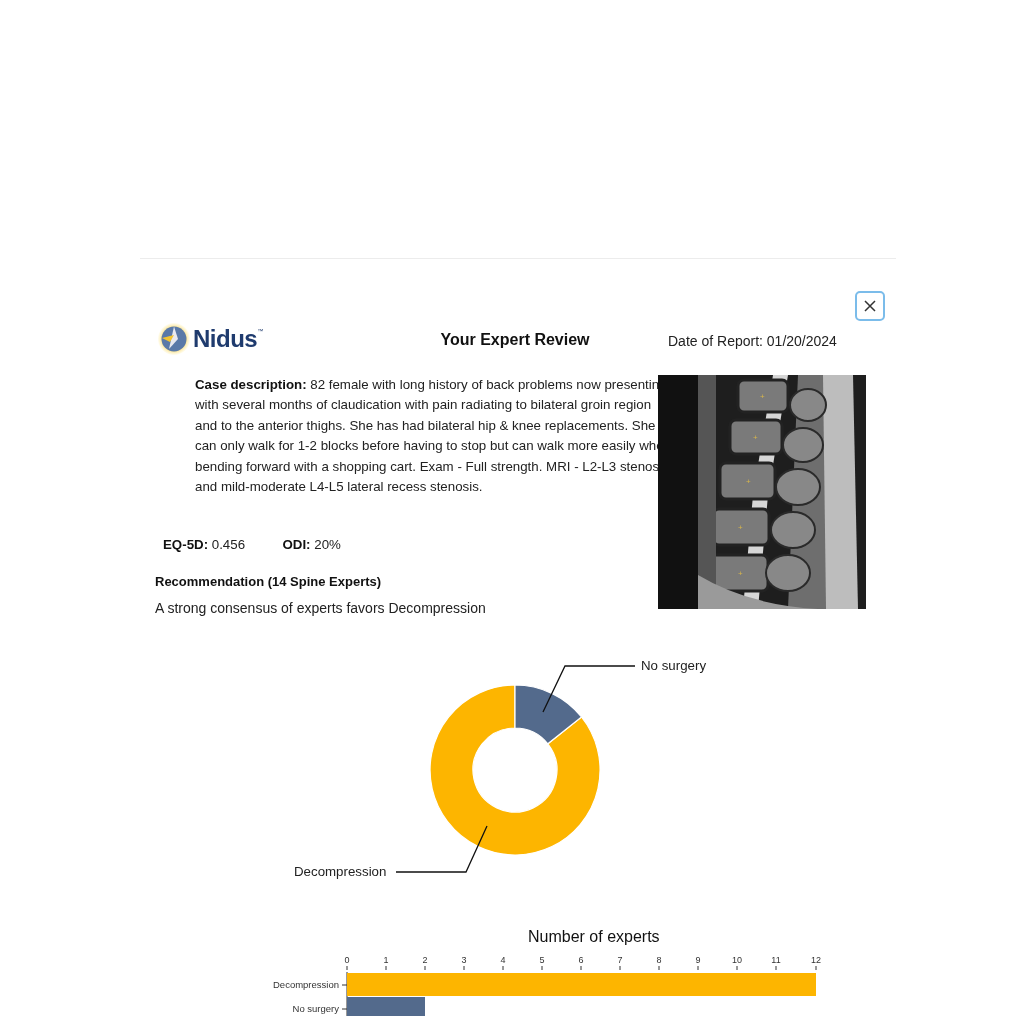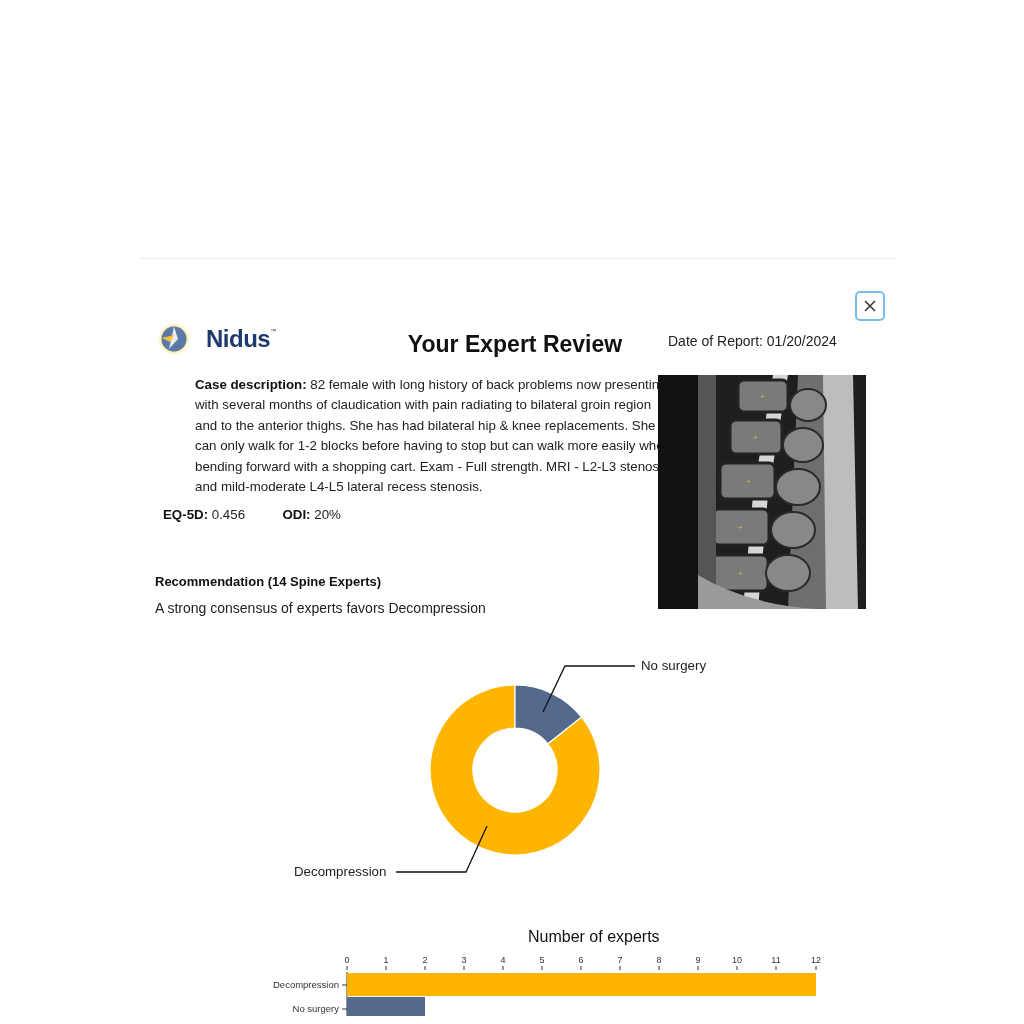--- a/index.html
+++ b/index.html
@@ -1,27 +1,27 @@
 <!DOCTYPE html>
 <html><head>
 <meta charset="utf-8">
 <style>
   * { box-sizing: border-box; margin: 0; padding: 0; }
   html, body { width: 1024px; height: 1024px; background: #ffffff; overflow: hidden; }
   body { font-family: "Liberation Sans", sans-serif; color: #222; position: relative; }
   .separator { position: absolute; left: 140px; top: 258px; width: 756px; height: 1px; background: #ececec; }
   .close-btn { position: absolute; left: 855px; top: 291px; width: 30px; height: 30px; border: 2px solid #7bbcea; border-radius: 5px; background: #fff; display: flex; align-items: center; justify-content: center; cursor: pointer; }
   .logo { position: absolute; left: 157px; top: 322px; display: flex; align-items: center; }
-  .logo-text { font-size: 24px; font-weight: bold; color: #1f3b6e; margin-left: 15px; letter-spacing: -0.5px; }
+  .logo-text { font-size: 24px; font-weight: bold; color: #1f3b6e; margin-left: 2px; letter-spacing: -0.5px; }
   .logo-tm { font-size: 6px; color: #1f3b6e; vertical-align: top; position: relative; top: -8px; }
-  .title { position: absolute; left: 400px; top: 331px; width: 230px; text-align: center; font-size: 23px; font-weight: bold; color: #111; }
+  .title { position: absolute; left: 400px; top: 331px; width: 230px; text-align: center; font-size: 16px; font-weight: bold; color: #111; }
   .date { position: absolute; left: 668px; top: 333px; font-size: 14px; color: #222; }
   .case { position: absolute; left: 155px; top: 375px; width: 480px; font-size: 13.3px; line-height: 20.4px; color: #222; margin-left: 40px; }
   .case b { color: #111; }
-  .scores { position: absolute; left: 155px; top: 507px; font-size: 13.3px; padding-left: 8px; }
+  .scores { position: absolute; left: 155px; top: 537px; font-size: 13.3px; padding-left: 8px; }
   .scores span.lbl { font-weight: bold; color: #111; }
   .reco-title { position: absolute; left: 155px; top: 574px; font-size: 13px; font-weight: bold; color: #111; }
   .reco-text { position: absolute; left: 155px; top: 600px; font-size: 14px; color: #222; }
   .mri { position: absolute; left: 658px; top: 375px; width: 208px; height: 234px; background: #2a2a2a; overflow: hidden; }
   .donut { position: absolute; left: 0; top: 0; }
   .chart-label { position: absolute; font-size: 13.3px; color: #222; }
   .bar-title { position: absolute; left: 528px; top: 928px; font-size: 16px; color: #111; }
 </style>
 </head>
 <body>

